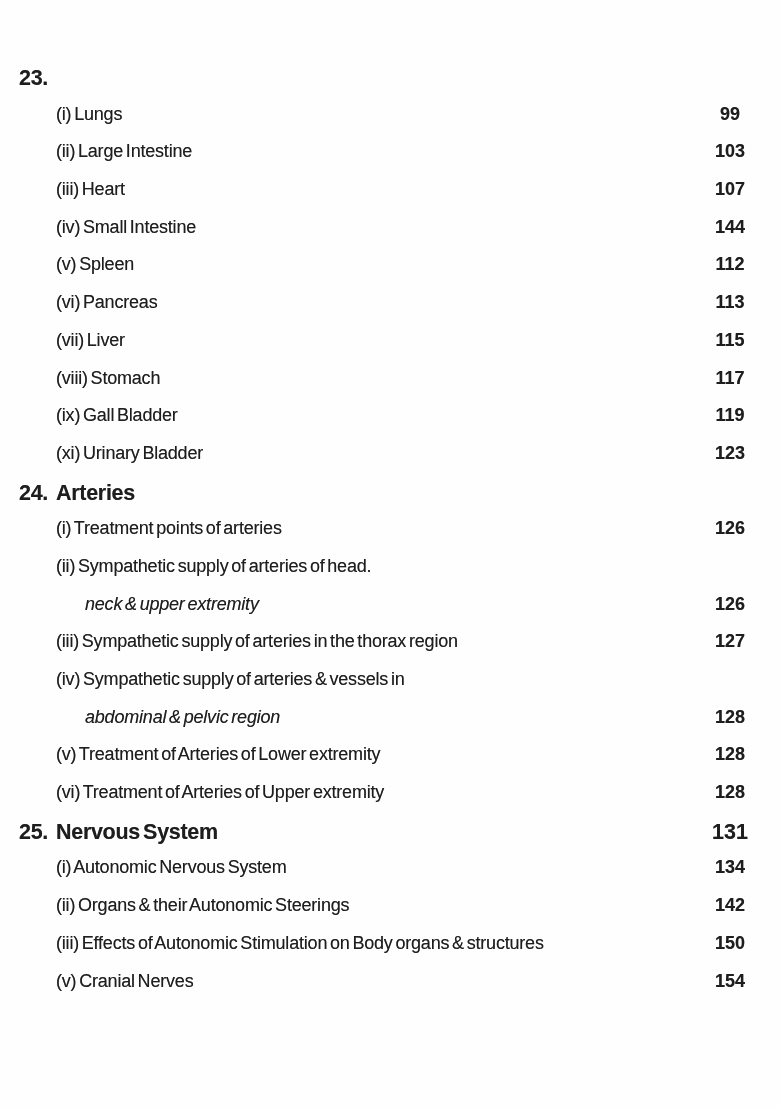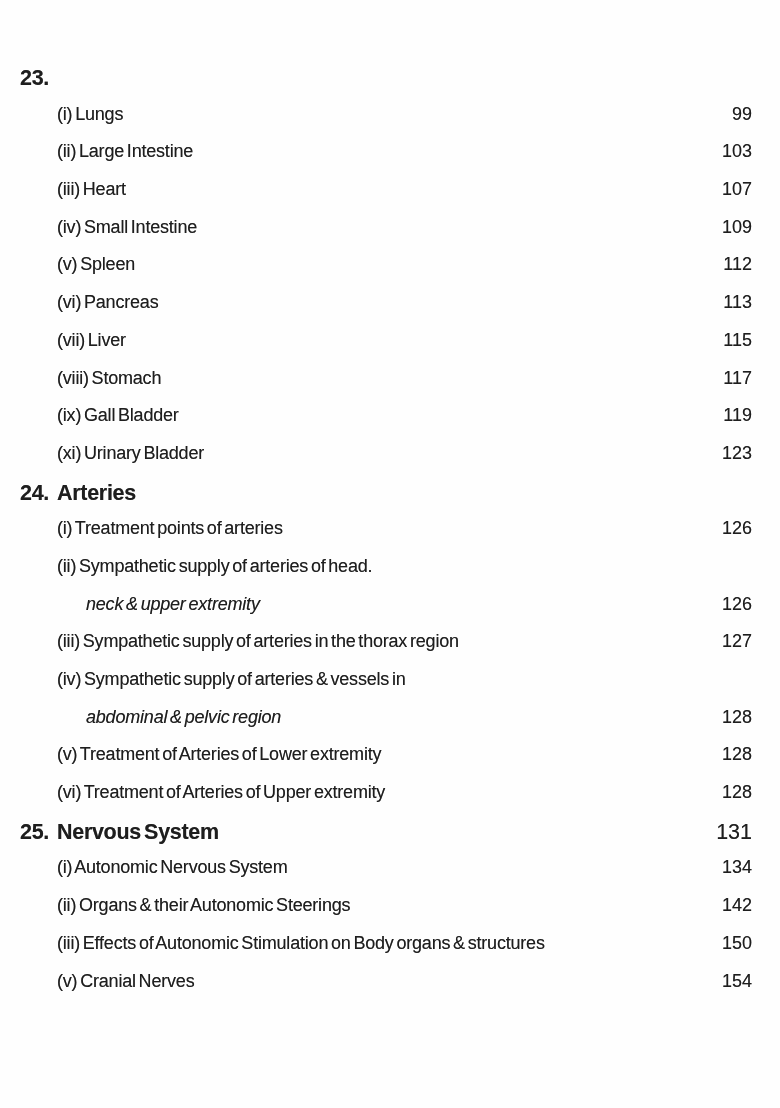--- a/index.html
+++ b/index.html
@@ -8,21 +8,22 @@
   }
   body {
     width: 780px;
     height: 1108px;
     background: #fefefe;
     font-family: "Liberation Sans", sans-serif;
     color: #1e1e1e;
     overflow: hidden;
   }
   .page-wrap {
-    padding: 66px 28px 0 20px;
+    padding: 66px 28px 0 4px;
+    margin-left: 15px;
   }
   .row {
     display: flex;
     align-items: baseline;
     height: 37.7px;
     font-size: 18px;
     letter-spacing: -0.2px;
     word-spacing: -2px;
     text-shadow: 0 0 0.6px rgba(30,30,30,0.55);
   }
@@ -41,23 +42,23 @@
     font-weight: 700;
     font-size: 21.5px;
     letter-spacing: -0.3px;
     word-spacing: -2.5px;
   }
   .row.header .num {
     display: inline-block;
     width: 37px;
   }
   .page-num {
-    text-align: right;
+    text-align: center;
     min-width: 44px;
-    font-weight: 400;
+    font-weight: 700;
     letter-spacing: 0;
     word-spacing: 0;
   }
 </style>
 </head>
 <body>
 
 <div class="page-wrap">
     <div class="row header">
       <span class="num">23.</span>
@@ -70,21 +71,21 @@
     <div class="row item">
       <span class="label">(ii) Large Intestine</span>
       <span class="page-num">103</span>
     </div>
     <div class="row item">
       <span class="label">(iii) Heart</span>
       <span class="page-num">107</span>
     </div>
     <div class="row item">
       <span class="label">(iv) Small Intestine</span>
-      <span class="page-num">109</span>
+      <span class="page-num">144</span>
     </div>
     <div class="row item">
       <span class="label">(v) Spleen</span>
       <span class="page-num">112</span>
     </div>
     <div class="row item">
       <span class="label">(vi) Pancreas</span>
       <span class="page-num">113</span>
     </div>
     <div class="row item">

